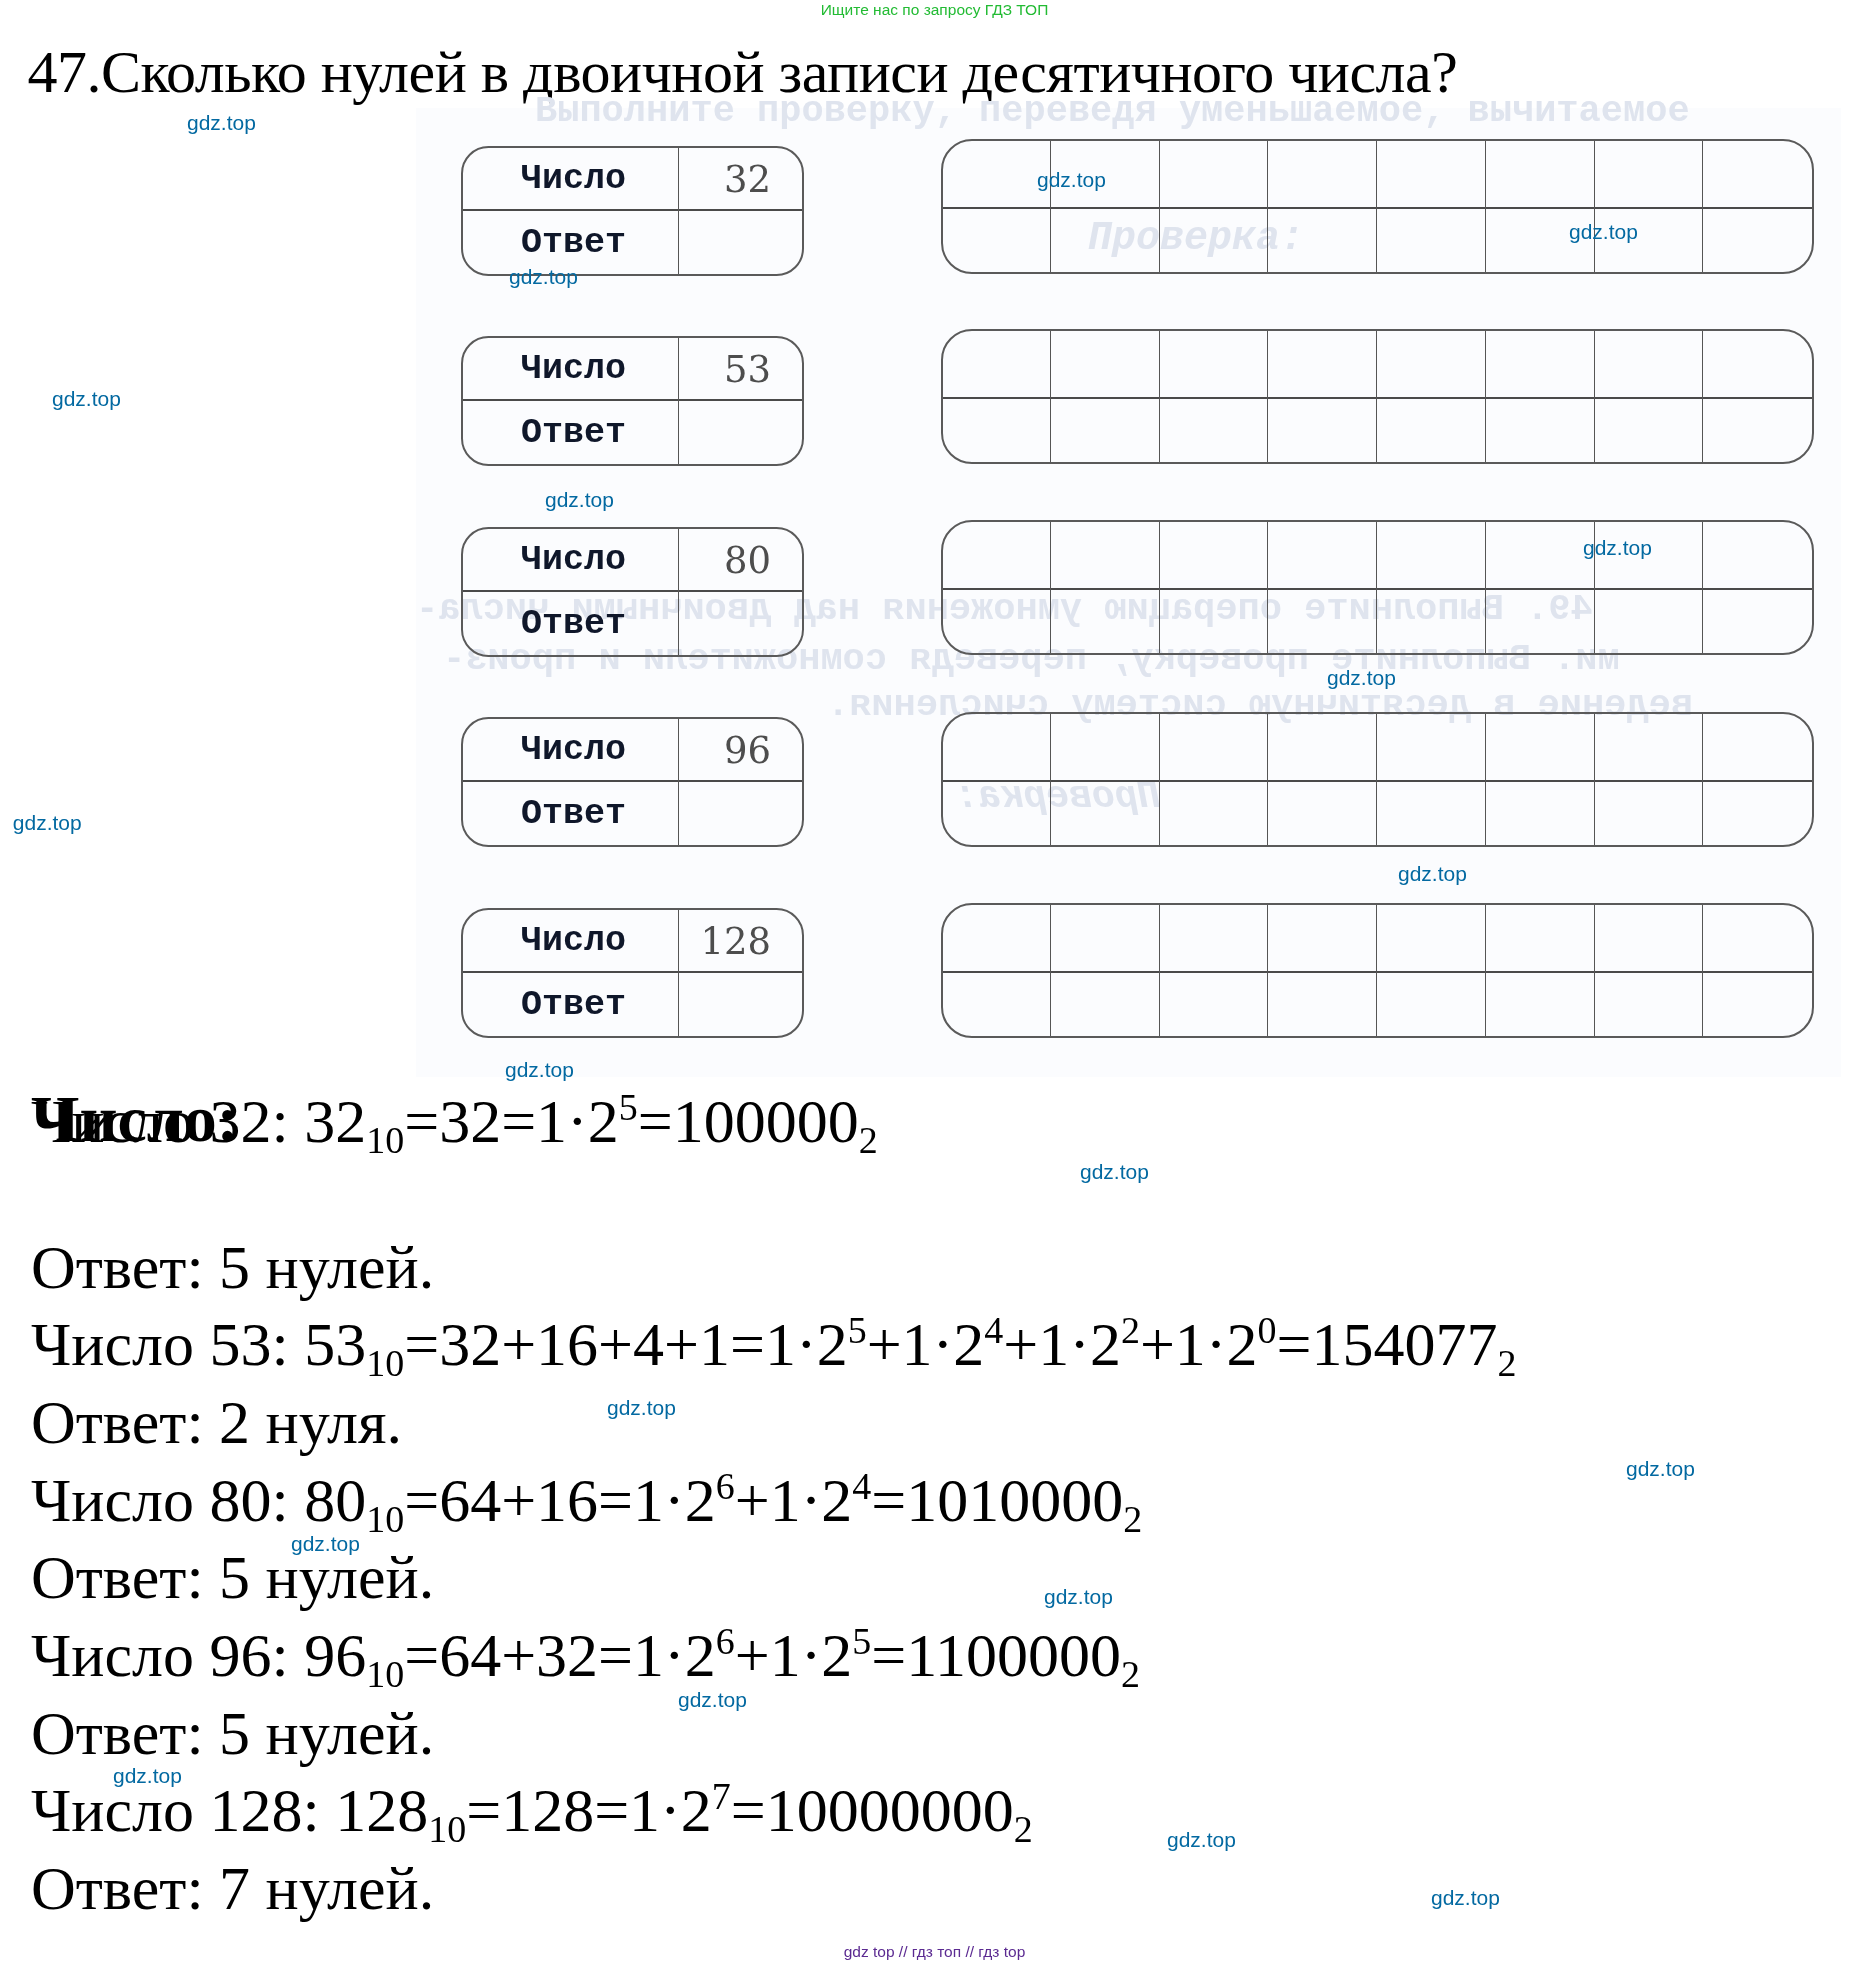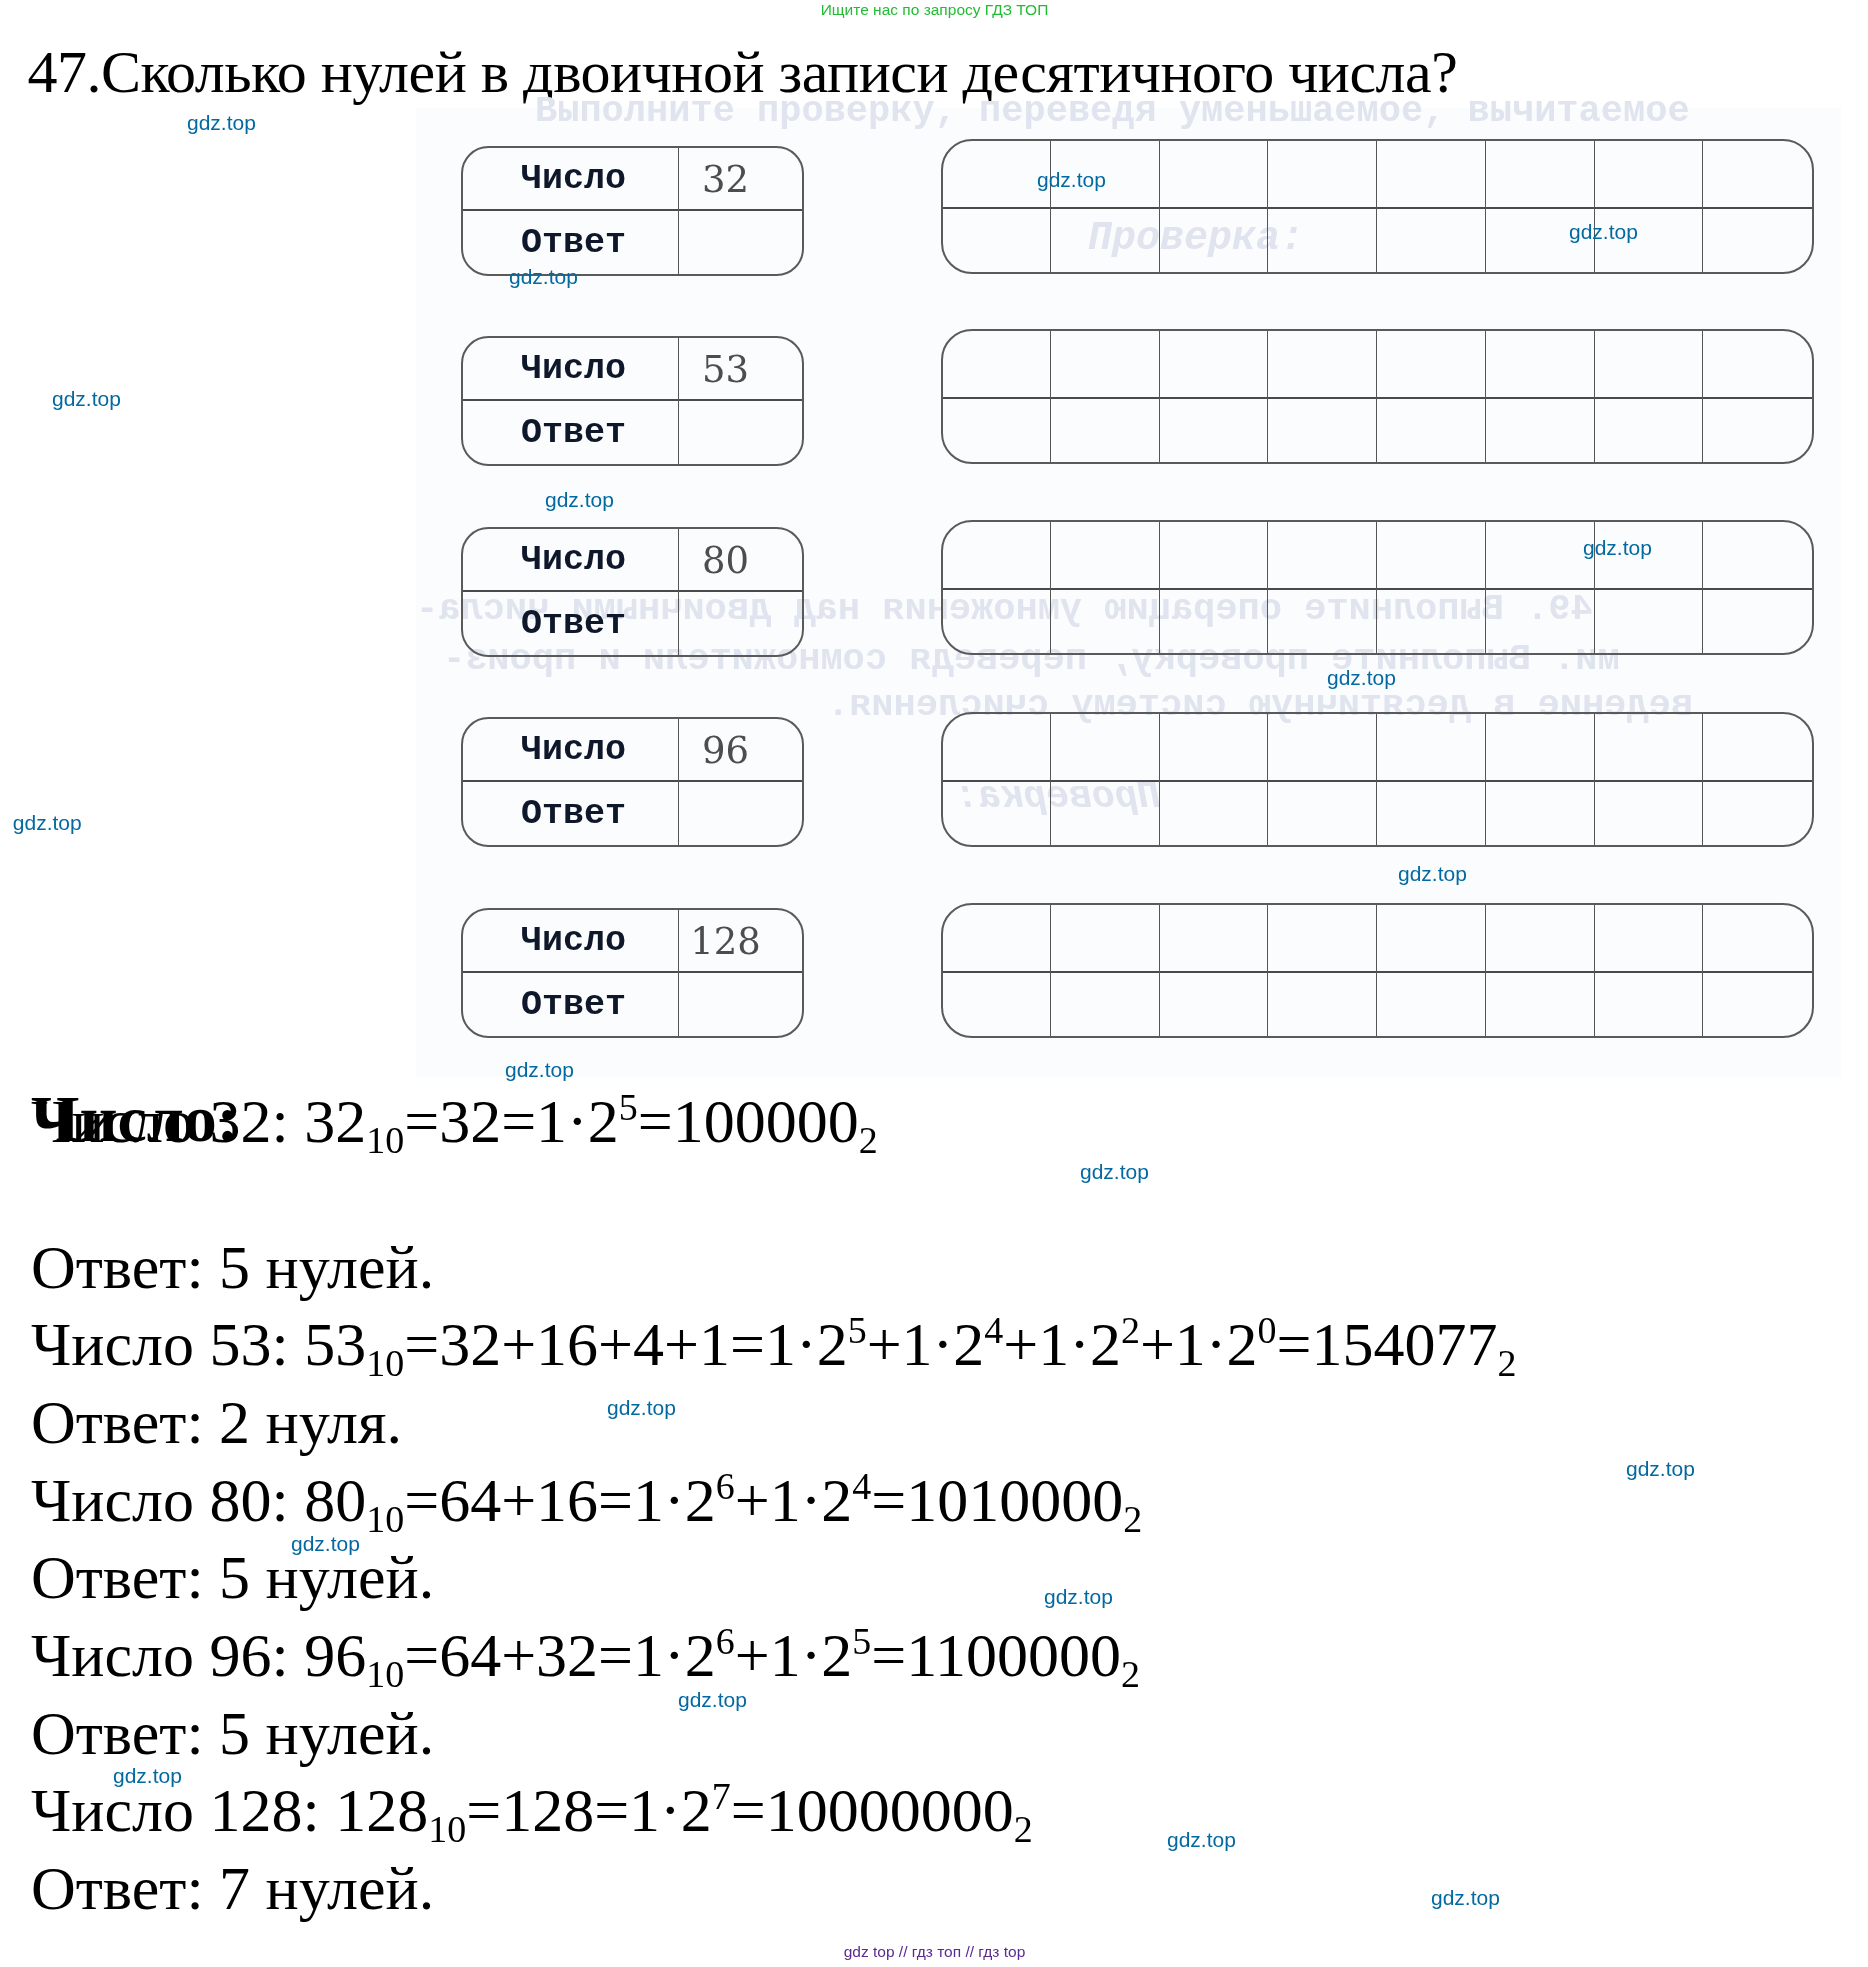--- a/index.html
+++ b/index.html
@@ -9,21 +9,21 @@
   .title { top:33px; left:27.4px; font-size:60px; line-height:79px; white-space:nowrap; letter-spacing:-0.5px; }
   .wm { font-family:Liberation Sans, sans-serif; font-size:21px; color:#0369a1; white-space:nowrap; line-height:31px; z-index:5; }
   .scan { left:416px; top:108px; width:1425px; height:969px; background:#fbfcfe; }
   .ghost { position:absolute; color:#dfe4ee; font-family:Liberation Mono, monospace; font-weight:bold; white-space:nowrap; }
   .small-table { position:absolute; left:461px; width:343px; height:130px; border:2.7px solid #5a5a5a; border-radius:27.4px; box-sizing:border-box; overflow:hidden; background:transparent; }
   .small-table .row { position:absolute; left:0; width:100%; height:50%; }
   .small-table .row.r1 { top:0; border-bottom:2.7px solid #4a4a4a; box-sizing:border-box; }
   .small-table .row.r2 { top:50%; }
   .small-table .lbl { position:absolute; left:30px; top:50%; transform:translateY(-50%); font-family:Liberation Mono, monospace; font-weight:bold; font-size:35px; color:#0f172a;margin-left:28px; }
   .small-table .sep { position:absolute; left:215px; top:0; bottom:0; border-left:1.8px solid #555; }
-  .small-table .val { position:absolute; left:217px; right:0; top:50%; transform:translateY(-50%); text-align:center; padding-right:31px; font-family:"DejaVu Serif", serif; font-size:37px; color:#4d4d4d; }
+  .small-table .val { position:absolute; left:217px; right:0; top:50%; transform:translateY(-50%); text-align:right; padding-right:31px; font-family:"DejaVu Serif", serif; font-size:37px; color:#4d4d4d; }
   .big-table { position:absolute; left:941px; width:873px; height:135px; border:2.7px solid #5a5a5a; border-radius:31px; box-sizing:border-box; overflow:hidden; }
   .big-table .mid { position:absolute; left:0; right:0; top:50%; border-top:2.7px solid #4a4a4a; }
   .big-table .col { position:absolute; top:0; bottom:0; border-left:1.8px solid #555; }
   .ans-head { position:absolute; left:31px; top:1078px; font-weight:bold; font-size:66px; line-height:82px; white-space:nowrap; }
   .line { position:absolute; left:31px; font-size:62px; line-height:73px; white-space:nowrap; }
   .line sub { font-size:38px; vertical-align:-11px; line-height:0; }
   .line sup { font-size:38px; vertical-align:22px; line-height:0; }
   .footer { top:1943px; left:0; width:1869px; text-align:center; font-family:"Liberation Sans", sans-serif; font-size:15.5px; color:#5b2a91; }
 </style>
 </head>

